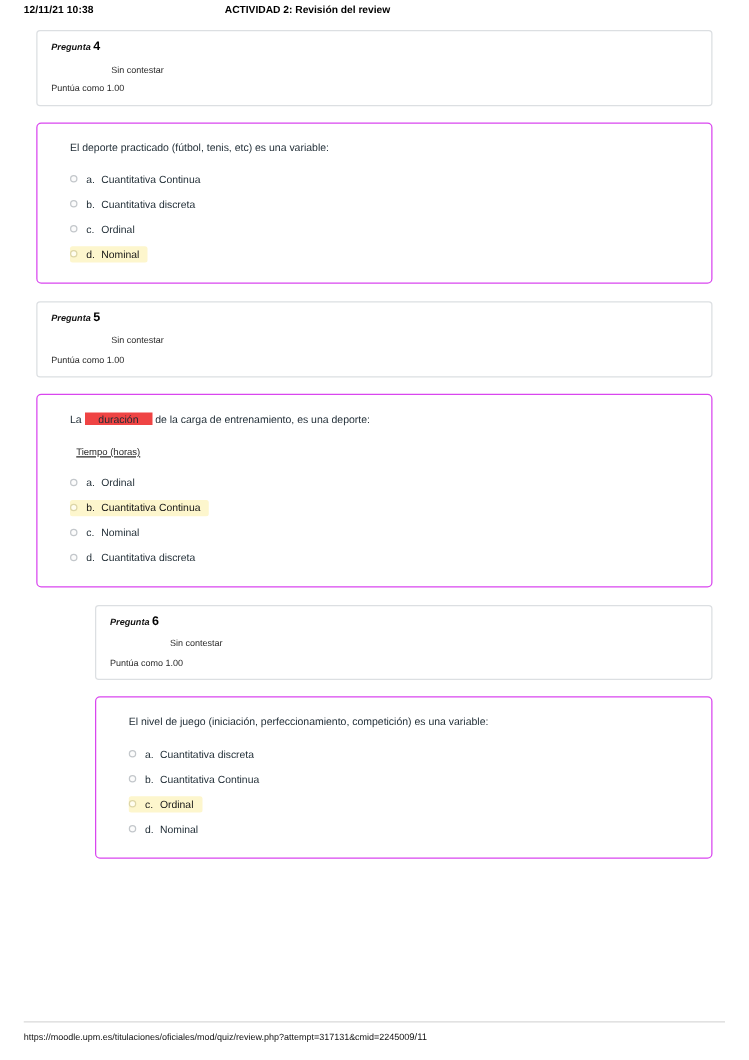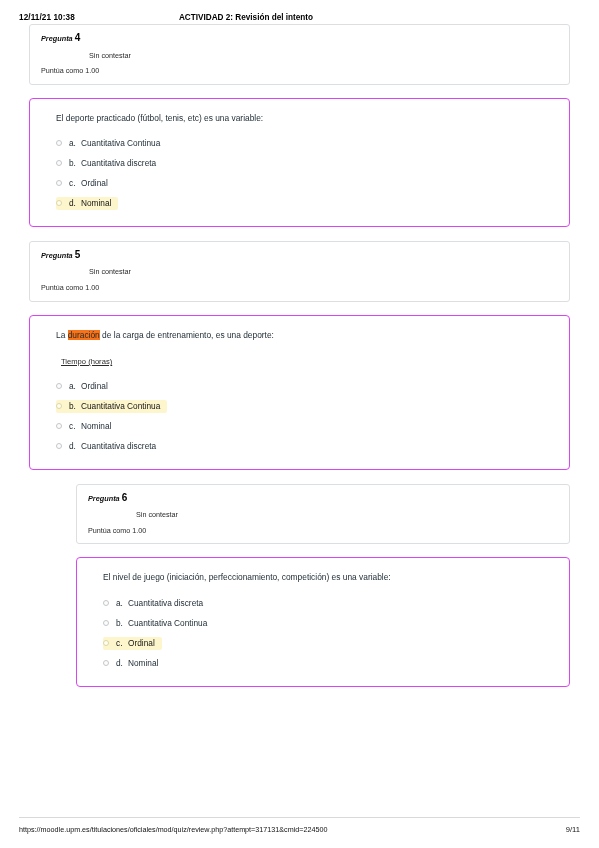--- a/index.html
+++ b/index.html
@@ -13,21 +13,21 @@
     height: 848px;
     font-family: "Liberation Sans", sans-serif;
     color: #1a1a1a;
     position: relative;
     overflow: hidden;
   }
 
   
   .print-header {
     position: absolute;
-    top: 10px;
+    top: 0;
     left: 0;
     width: 492px;
     height: 14px;
     display: flex;
     align-items: center;
     text-decoration: underline;
   }
   .print-header .hdr-date {
     position: absolute;
     left: 19px;
@@ -147,57 +147,56 @@
     width: 12px;
     flex: 0 0 auto;
   }
   .ans-text {
     font-size: 8.3px;
     color: #1d2a33;
     white-space: nowrap;
   }
 
   .sel-blue {
-    background: #f97316;
-    padding: 0 0px;
+    background: #ef4444;
+    padding: 0 11px;
   }
 
   
   .qgroup { margin-bottom: 14px; }
   .qgroup:last-child { margin-bottom: 0; margin-left: 47px; }
 
   
   .print-footer {
     position: absolute;
     left: 19px;
     right: 19px;
     bottom: 14px;
     border-top: 1px solid #d9d9d9;
     padding-top: 7px;
     display: flex;
     align-items: center;
-    justify-content: space-between;
   }
   .footer-url {
     font-size: 7.2px;
     color: #111;
     white-space: nowrap;
   }
   .footer-page {
     font-size: 7.6px;
     color: #111;
     white-space: nowrap;
   }
 </style>
 </head>
 <body>
 
 <div class="print-header">
   <span class="hdr-date">12/11/21 10:38</span>
-  <span class="hdr-title">ACTIVIDAD 2: Revisión del intento</span>
+  <span class="hdr-title">ACTIVIDAD 2: Revisión del review</span>
 </div>
 
 <div class="page-body">
 
   <div class="qgroup">
     <div class="qinfo">
       <div class="qinfo-row">
         <span class="qinfo-label">Pregunta</span><span class="qinfo-num">4</span>
       </div>
       <div class="qinfo-row qinfo-state">Sin contestar</div>

